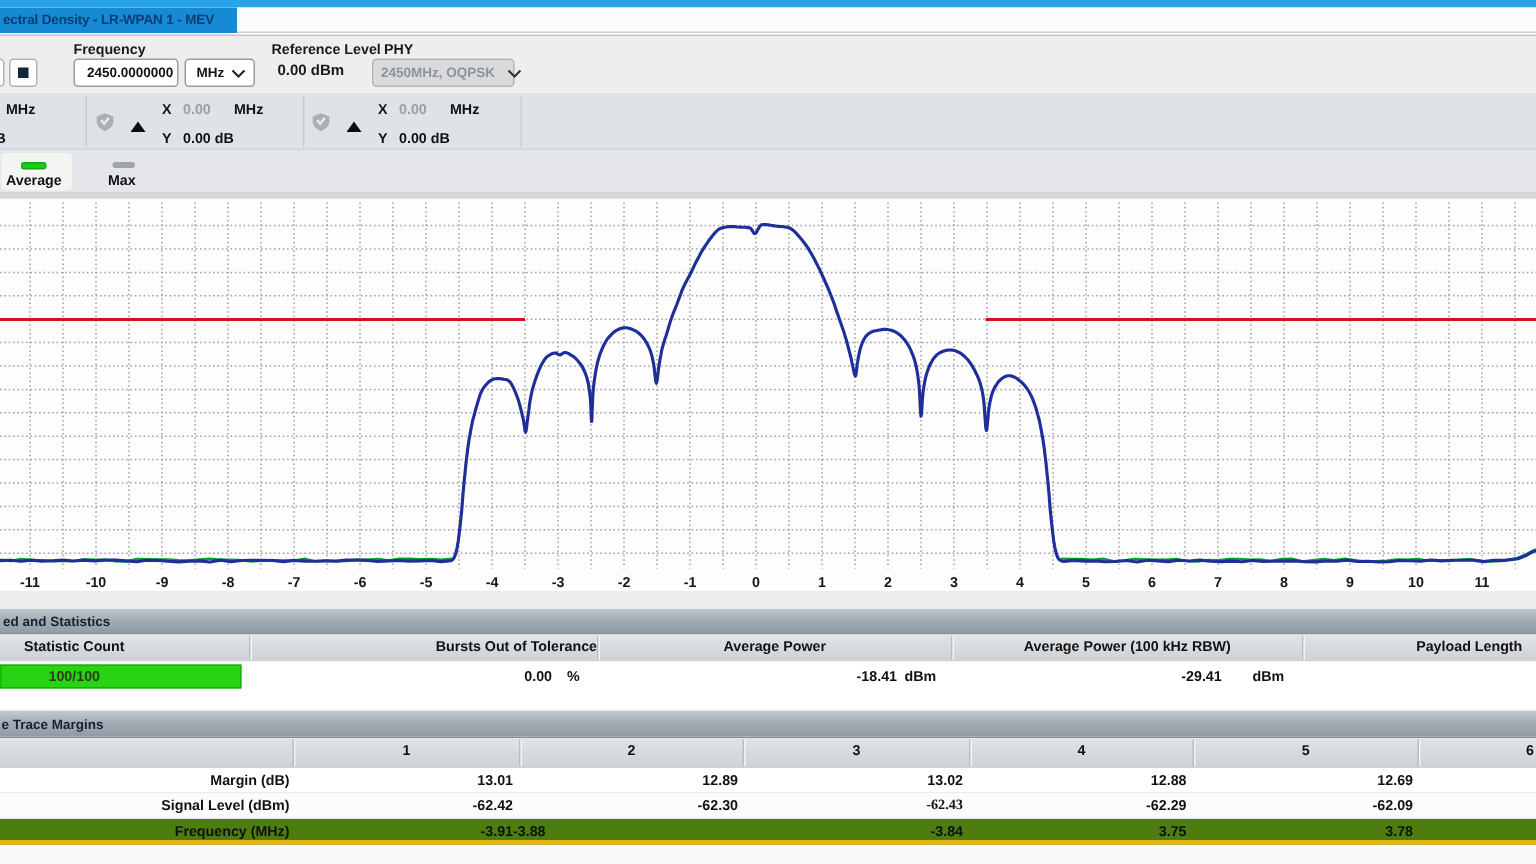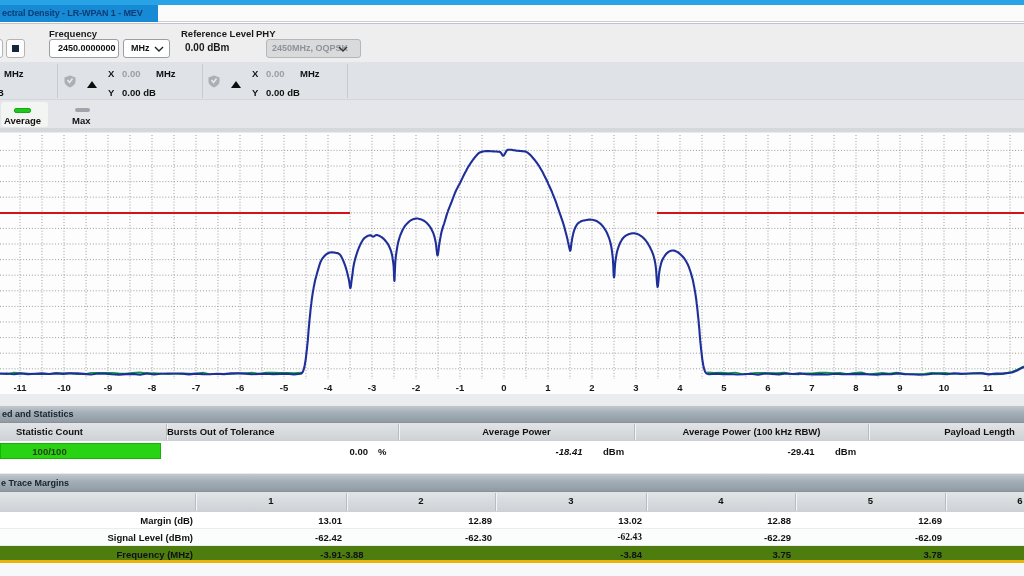--- a/index.html
+++ b/index.html
@@ -52,21 +52,21 @@
   <div class="abs" style="left:12px;top:21px;width:7px;height:7px;background:#14263b;"></div>
   <div class="lab" style="left:49px;top:4px;">Frequency</div>
   <div class="field" style="left:49px;top:15px;width:70px;height:19px;line-height:17px;padding-left:8px;">2450.0000000</div>
   <div class="field" style="left:123px;top:15px;width:47px;height:19px;line-height:17px;padding-left:7px;">MHz</div>
   <svg class="abs" style="left:154px;top:22px;" width="10" height="6">
         <path d="M1 1 L5 5 L9 1" stroke="#222" stroke-width="1.4" fill="none"></path>
       </svg>
   <div class="lab" style="left:181px;top:4px;">Reference Level</div>
   <div class="lab" style="left:185px;top:18px;font-size:10px;">0.00 dBm</div>
   <div class="lab" style="left:256px;top:4px;">PHY</div>
-  <div class="field" style="left:266px;top:15px;width:95px;height:19px;line-height:17px;padding-left:5px;background:#d9dadc;border-color:#b5b6ba;color:#8e9399;">2450MHz, OQPSK</div>
+  <div class="field" style="left:248px;top:15px;width:95px;height:19px;line-height:17px;padding-left:5px;background:#d9dadc;border-color:#b5b6ba;color:#8e9399;">2450MHz, OQPSK</div>
   <svg class="abs" style="left:338px;top:22px;" width="10" height="6">
         <path d="M1 1 L5 5 L9 1" stroke="#333" stroke-width="1.4" fill="none"></path>
       </svg>
 </div>
 
 <div id="mrow" class="abs">
   <div class="mtxt b" style="left:4px;top:6px;">MHz</div>
   <div class="mtxt b" style="left:-30px;top:25px;">0.00 dB</div>
   <div class="msep" style="left:57px;"></div>
   <div class="msep" style="left:202px;"></div>
@@ -204,31 +204,31 @@
 <div class="chead" style="top:423px;height:18px;">
   <div class="cdiv" style="left:166px;"></div>
       <div class="cdiv2" style="left:167px;"></div>
   <div class="cdiv" style="left:398px;"></div>
       <div class="cdiv2" style="left:399px;"></div>
   <div class="cdiv" style="left:634px;"></div>
       <div class="cdiv2" style="left:635px;"></div>
   <div class="cdiv" style="left:868px;"></div>
       <div class="cdiv2" style="left:869px;"></div>
   <div class="val" style="left:0;top:0;width:99px;text-align:center;line-height:18px;">Statistic Count</div>
-  <div class="val" style="left:167px;top:0;width:231px;text-align:left;line-height:18px;">Bursts Out of Tolerance</div>
+  <div class="val" style="left:167px;top:0;width:231px;text-align:right;line-height:18px;">Bursts Out of Tolerance</div>
   <div class="val" style="left:399px;top:0;width:235px;text-align:center;line-height:18px;">Average Power</div>
   <div class="val" style="left:635px;top:0;width:233px;text-align:center;line-height:18px;">Average Power (100 kHz RBW)</div>
   <div class="val" style="left:869px;top:0;width:221px;text-align:center;line-height:18px;">Payload Length</div>
 </div>
 <div class="abs" style="left:0;top:441px;width:1024px;height:25px;background:#fff;">
   <div class="abs" style="left:0px;top:2px;width:161px;height:16px;background:#28d313;border:1px solid #17b206;"></div>
   <div class="val" style="left:0px;top:5px;width:99px;text-align:center;color:#2c3d15;">100/100</div>
   <div class="val" style="left:318px;top:5px;width:50px;text-align:right;">0.00</div>
   <div class="val" style="left:378px;top:5px;">%</div>
-  <div class="val" style="left:540px;top:5px;width:58px;text-align:center;font-style:italic;">-18.41</div>
+  <div class="val" style="left:540px;top:5px;width:58px;text-align:right;">-18.41</div>
   <div class="val" style="left:603px;top:5px;">dBm</div>
   <div class="val" style="left:772px;top:5px;width:58px;text-align:center;">-29.41</div>
   <div class="val" style="left:835px;top:5px;">dBm</div>
 </div>
 
 <div class="hbar" style="top:473px;height:19px;line-height:18px;padding-left:1px;">e Trace Margins</div>
 <div class="chead" style="top:492px;height:20px;">
   <div class="cdiv" style="left:195px;"></div>
       <div class="cdiv2" style="left:196px;"></div>
   <div class="cdiv" style="left:346px;"></div>

